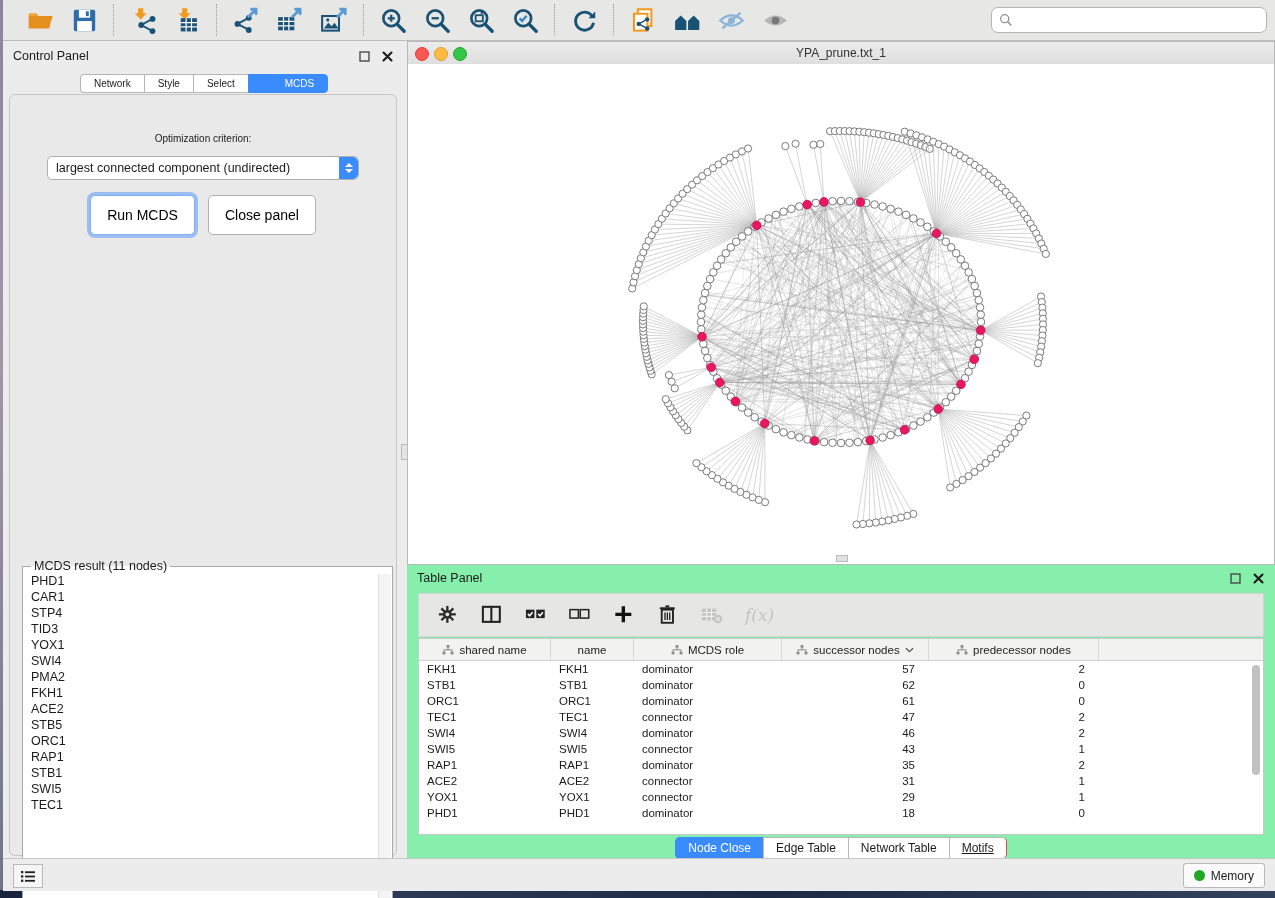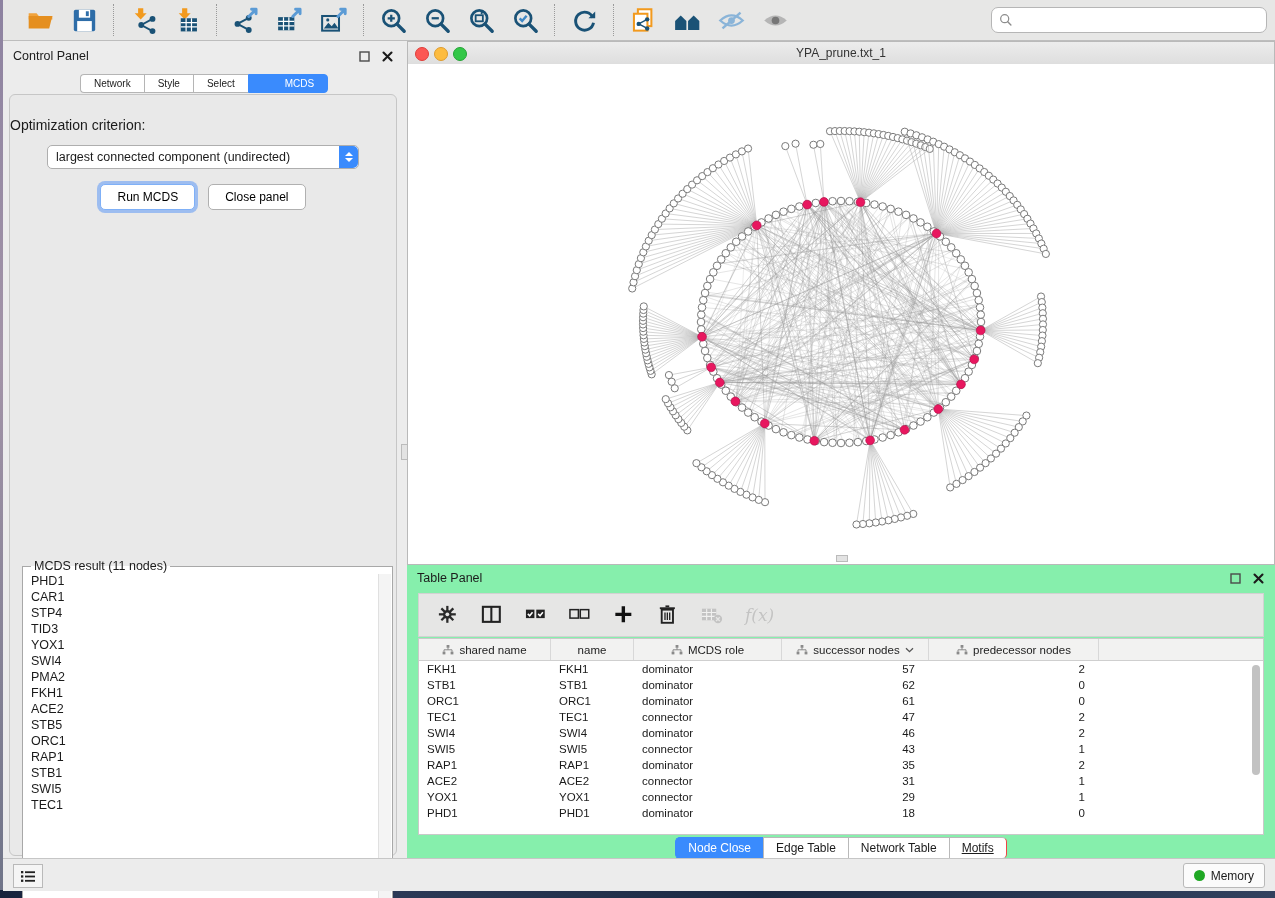--- a/index.html
+++ b/index.html
@@ -24,31 +24,31 @@
   #cp-titlebar{height:30px;display:flex;align-items:center;padding:0 10px;}
   #cp-title{font-size:12.5px;}
   .win-btns{margin-left:auto;display:flex;gap:10px;align-items:center;}
   .float-btn,.close-btn{width:13px;height:13px;display:flex;align-items:center;justify-content:center;cursor:pointer;}
   #cp-tabs{position:absolute;left:77px;top:33px;display:flex;z-index:3;}
   .cp-tab{font-size:10px;padding:3px 13px;background:#fff;border:1px solid #b5b5b5;border-right:none;cursor:pointer;}
   .cp-tab:first-child{border-radius:4px 0 0 4px;}
   .cp-tab.active{background:#3a8bfd;color:#fff;border:1px solid #3a8bfd;border-radius:0 4px 4px 0;padding-left:36px;}
   #cp-box{position:absolute;left:6px;top:53px;width:386px;height:760px;background:#e9e9e9;
           border:1px solid #c6c6c6;border-radius:6px;}
-  #opt-label{text-align:left;font-size:14px;margin-top:22px;}
+  #opt-label{text-align:center;font-size:10px;margin-top:38px;}
   #criterion{margin:12px auto 0;width:310px;height:22px;background:#fff;border:1px solid #aeaeae;border-radius:5px;
              display:flex;align-items:center;cursor:pointer;position:relative;}
   #criterion-value{font-size:12.5px;padding-left:8px;flex:1;white-space:nowrap;}
   #criterion-stepper{width:19px;height:22px;background:#3a8bfd;border-radius:0 5px 5px 0;display:flex;flex-direction:column;
                      align-items:center;justify-content:center;gap:2px;}
   #criterion-stepper i{width:0;height:0;border-left:4px solid transparent;border-right:4px solid transparent;}
   #criterion-stepper .up{border-bottom:4px solid #fff;}
   #criterion-stepper .down{border-top:4px solid #fff;}
   #cp-buttons{display:flex;justify-content:center;gap:13px;margin-top:15px;}
-  .mac-btn{font-size:12px;background:#fff;border:1px solid #b0b0b0;border-radius:5px;padding:5px 16px;cursor:pointer;
+  .mac-btn{font-size:14px;background:#fff;border:1px solid #b0b0b0;border-radius:5px;padding:11px 16px;cursor:pointer;
            font-family:"Liberation Sans",sans-serif;}
   .mac-btn.focused{border-color:#7fb0f7;box-shadow:0 0 0 3px rgba(82,146,247,.5);}
   
   #mcds-fieldset{position:absolute;left:12px;top:464px;width:371px;height:372px;border:1px solid #a8a8a8;
                  background:#fff;margin:0;padding:0;box-sizing:border-box;}
   #mcds-fieldset legend{font-size:12.5px;margin-left:8px;padding:0 3px;background:transparent;}
   #mcds-list{position:absolute;left:0;top:0;width:100%;height:100%;overflow:hidden;}
   .mcds-item{font-size:12.5px;padding:0 0 0 8px;line-height:16px;}
   #mcds-scroll{position:absolute;right:1px;top:1px;width:12px;height:calc(100% - 2px);background:#f4f4f4;border-left:1px solid #e0e0e0;}
   

